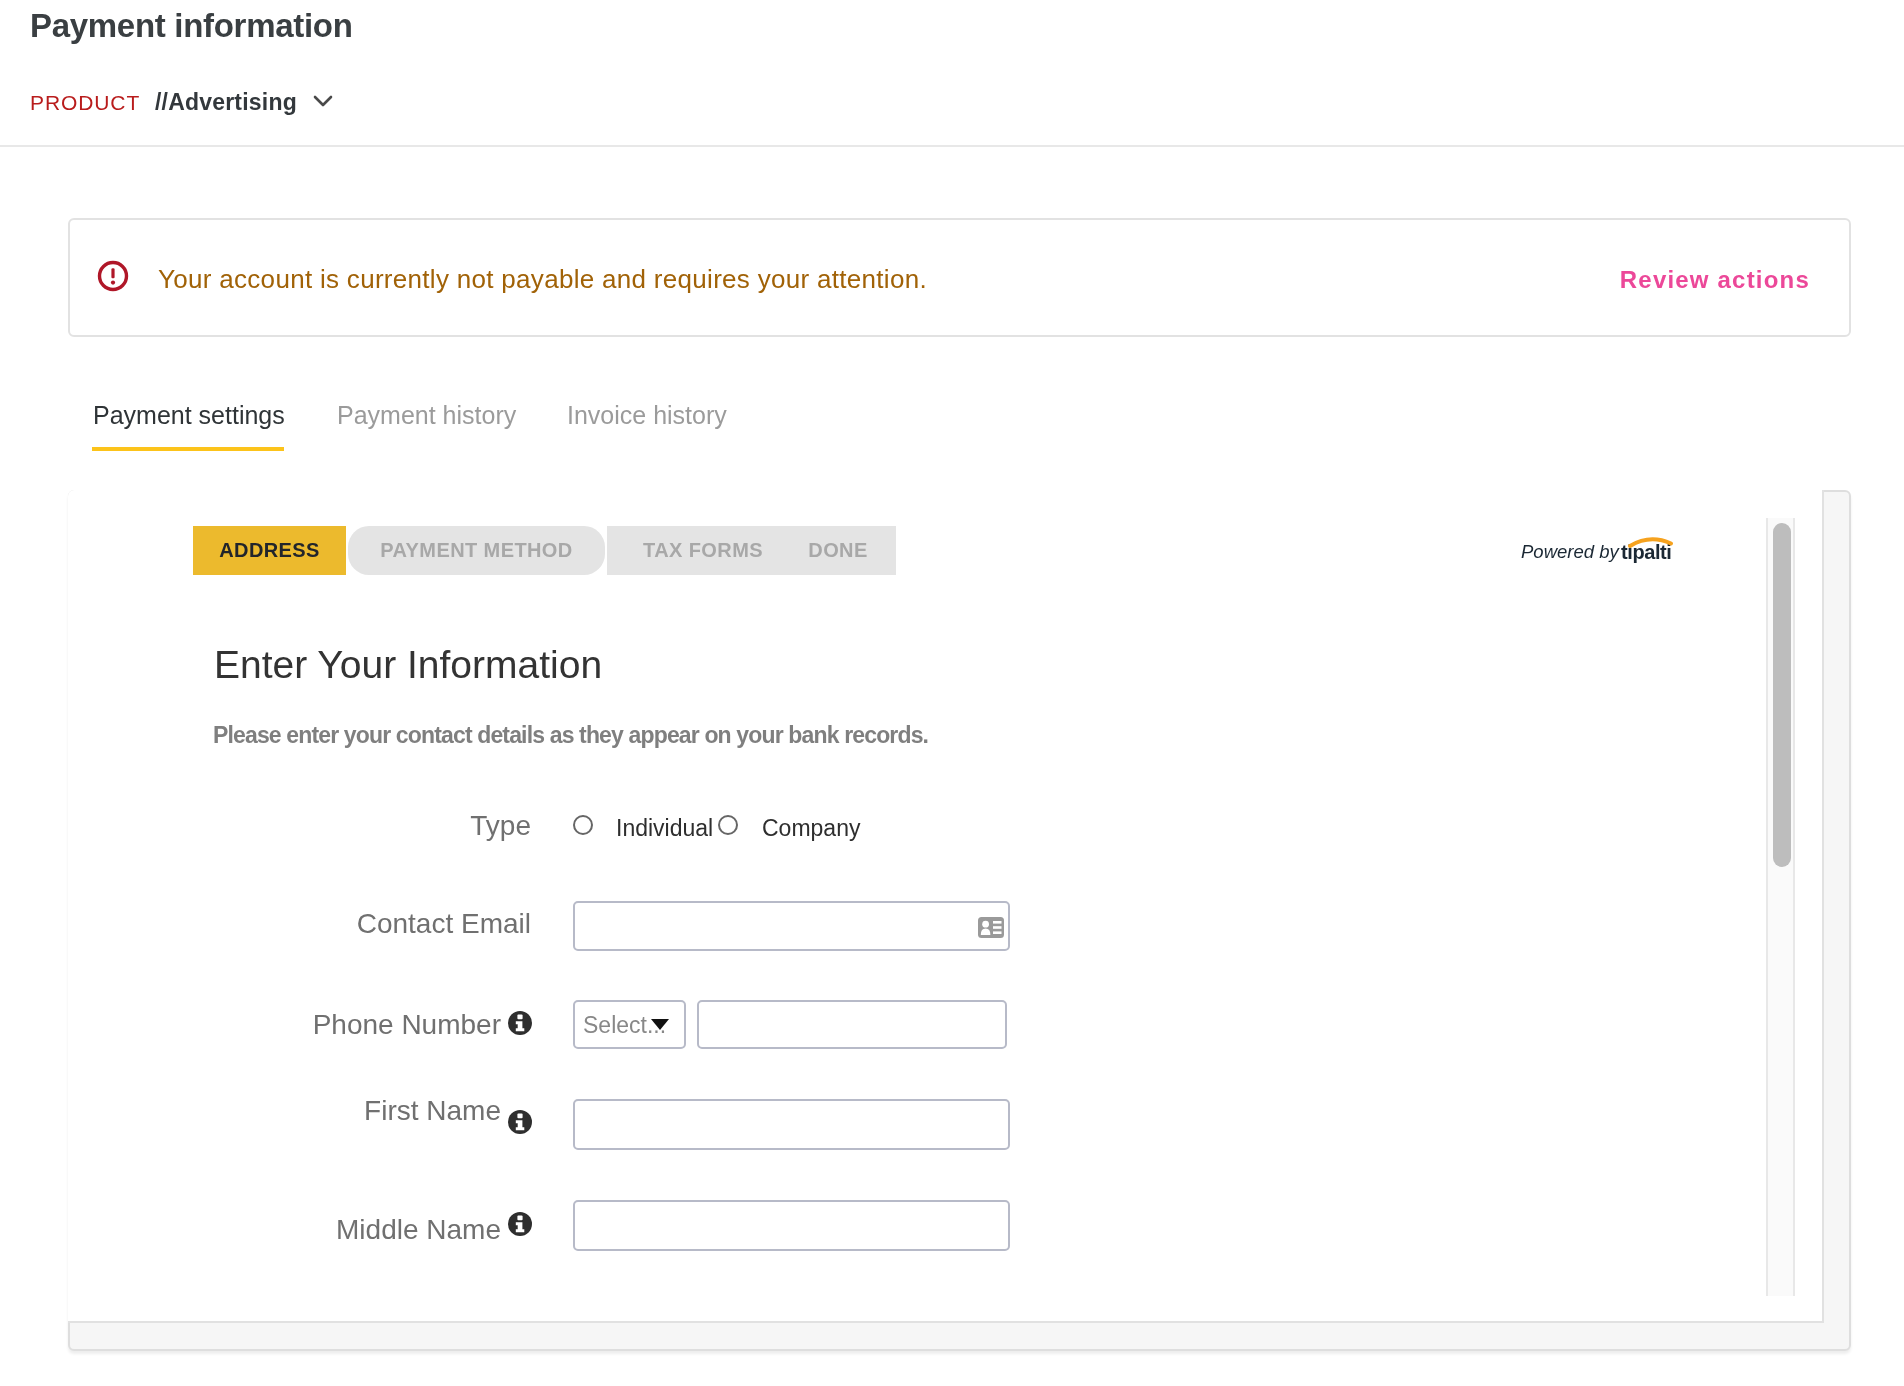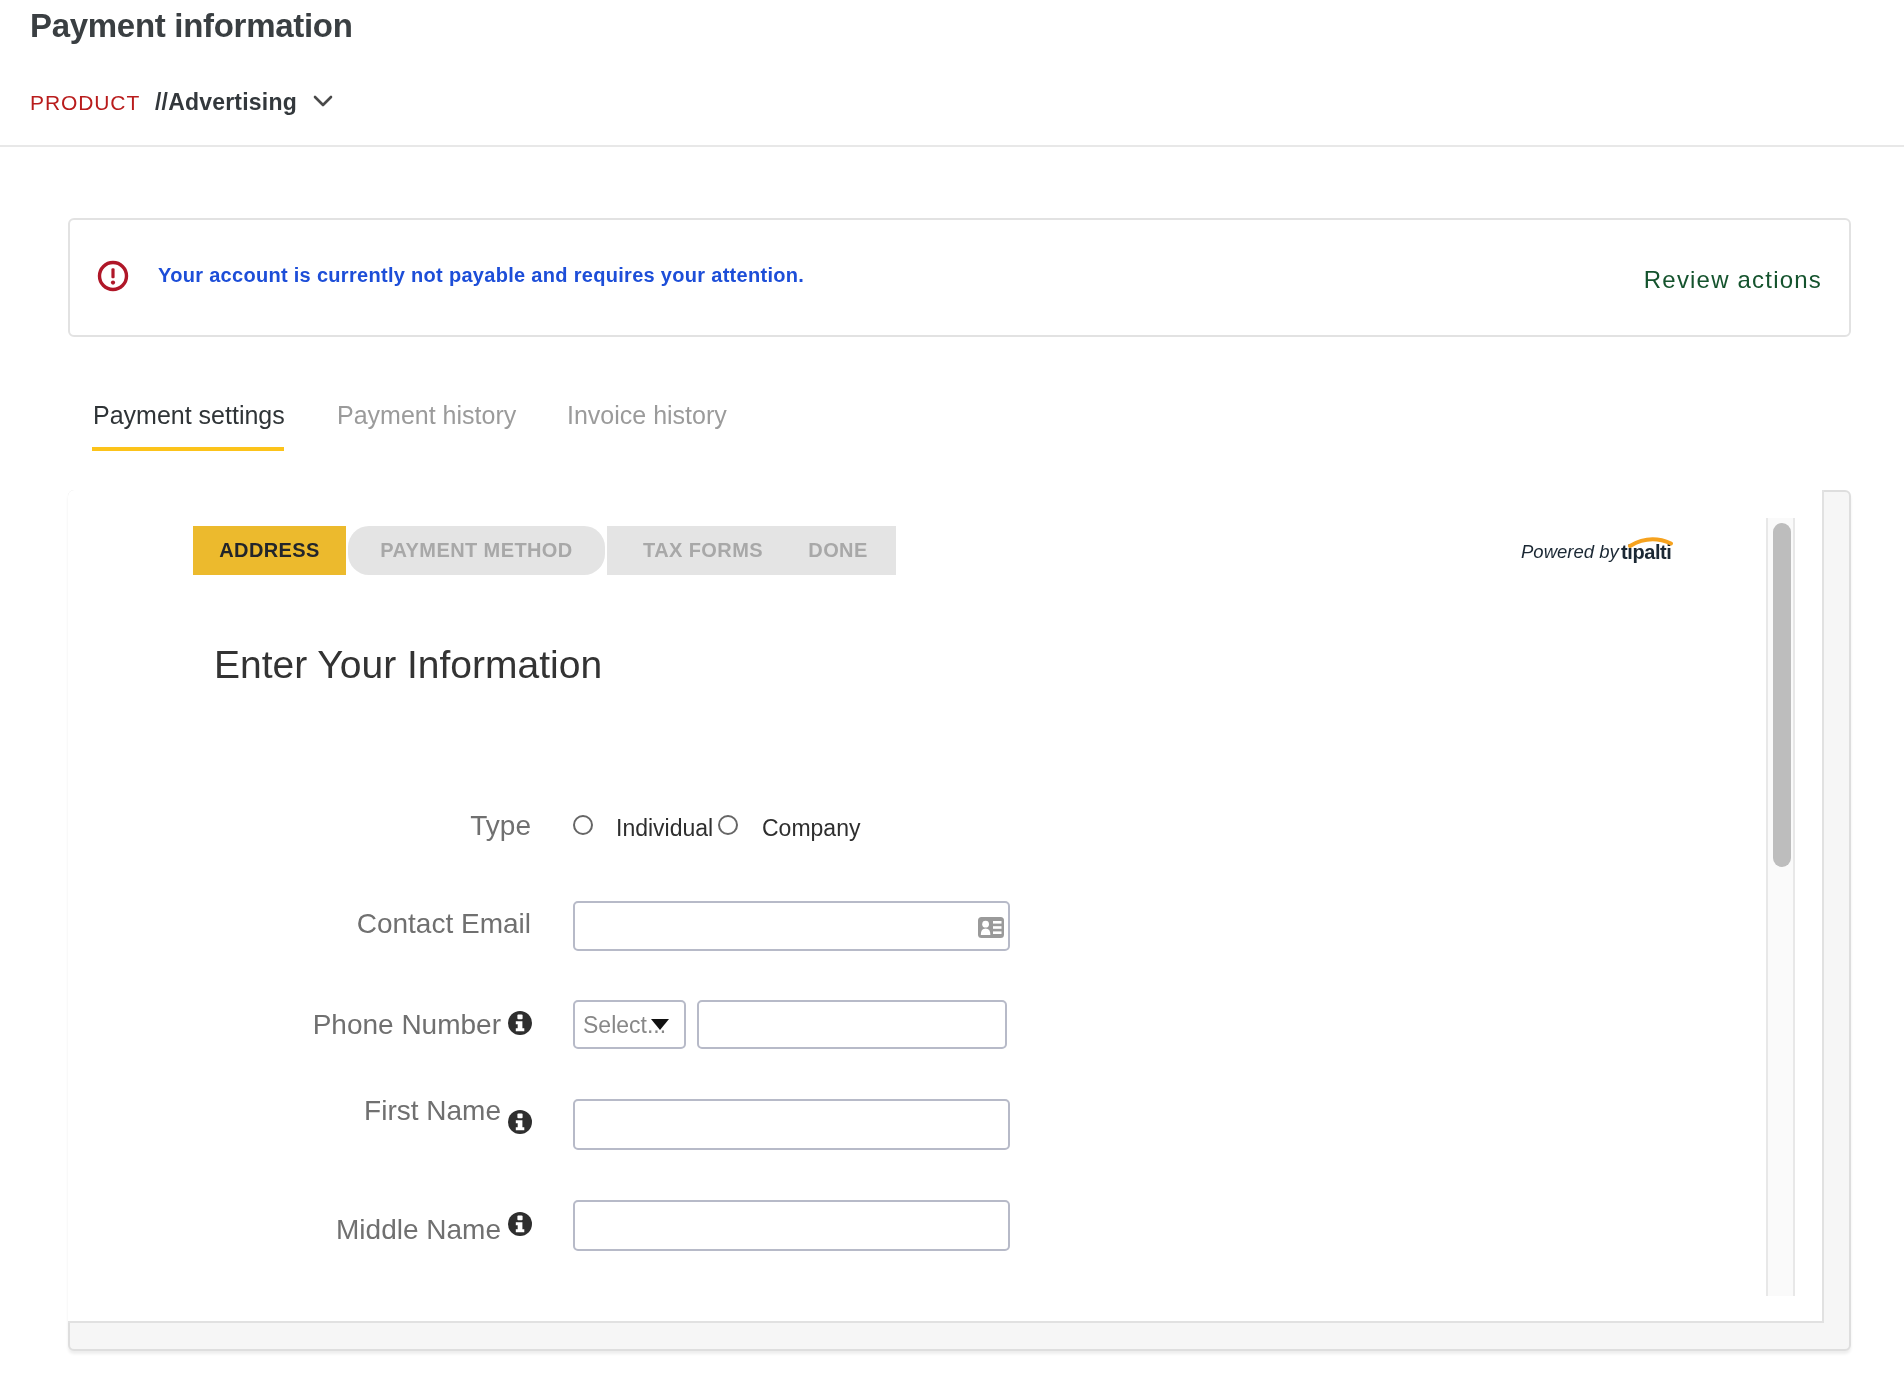--- a/index.html
+++ b/index.html
@@ -8,22 +8,22 @@
   .abs { position:absolute; }
 
   
   #h1 { left:30px; top:7px; font-size:33px; font-weight:bold; color:#3a3f42; letter-spacing:-0.3px; }
   #prodlbl { left:30px; top:91px; font-size:21px; color:#b91c1c; letter-spacing:0.9px; font-weight:500; }
   #prodval { left:155px; top:89px; font-size:23px; color:#33383c; font-weight:bold; letter-spacing:0.2px; }
   #topline { left:0; top:145px; width:1904px; height:2px; background:#e8e8e8; }
 
   
   #alert { left:68px; top:218px; width:1783px; height:119px; border:2px solid #e2e2e2; border-radius:6px; background:#fff; }
-  #alerttext { left:158px; top:264px; font-size:20px; font-weight:700; color:#1d4ed8; letter-spacing:0.3px; }
-  #reviewactions { top:266px; right:82px; font-size:24px; font-weight:normal; color:#14532d; letter-spacing:1.2px; }
+  #alerttext { left:158px; top:264px; font-size:26px; font-weight:400; color:#a16207; letter-spacing:0.3px; }
+  #reviewactions { top:266px; right:94px; font-size:24px; font-weight:bold; color:#ec4899; letter-spacing:1.2px; }
 
   
   .tab { top:401px; font-size:25px; font-weight:500; color:#9b9b9b; }
   #tab1 { left:93px; color:#2f3437; }
   #tab2 { left:337px; }
   #tab3 { left:567px; }
   #tabline { left:92px; top:447px; width:192px; height:4px; background:#fcc31a; }
 
   
   #card { left:68px; top:490px; width:1783px; height:861px; background:#f6f6f6; border:2px solid #dedede; border-radius:6px; box-shadow:0 3px 3px rgba(0,0,0,0.07); }
@@ -96,20 +96,21 @@
   <div class="abs step" id="step3">TAX FORMS</div>
   <div class="abs step" id="step4">DONE</div>
 
   <svg class="abs" id="powered" width="175" height="42" viewBox="0 0 175 42">
     <text x="5" y="25" font-size="18.5" font-style="italic" fill="#1b2834" font-family="Liberation Sans">Powered by</text>
     <text x="105" y="26" font-size="20" font-weight="bold" fill="#1b2834" font-family="Liberation Sans" letter-spacing="-0.4">tipalti</text>
     <path d="M114 13 Q134 1 155 10.5" fill="none" stroke="#f6a21e" stroke-width="4" stroke-linecap="round"></path>
   </svg>
 
   <div class="abs" id="h2">Enter Your Information</div>
+  <div class="abs" id="sub">Please enter your contact details as they appear on your bank records.</div>
 
   <div class="abs flabel rlabel" id="lbltype">Type</div>
   <div class="radio" style="left:573px; top:815px;"></div>
   <div class="rtext" style="left:602px; top:815px;">Individual</div>
   <div class="radio" style="left:718px; top:815px;"></div>
   <div class="rtext" style="left:748px; top:815px;">Company</div>
 
   <div class="abs flabel rlabel" id="lblemail">Contact Email</div>
   <div class="input" style="left:573px; top:901px; width:437px; height:50px;"></div>
   <svg class="abs" style="left:978px; top:917px;" width="26" height="21" viewBox="0 0 26 21">

